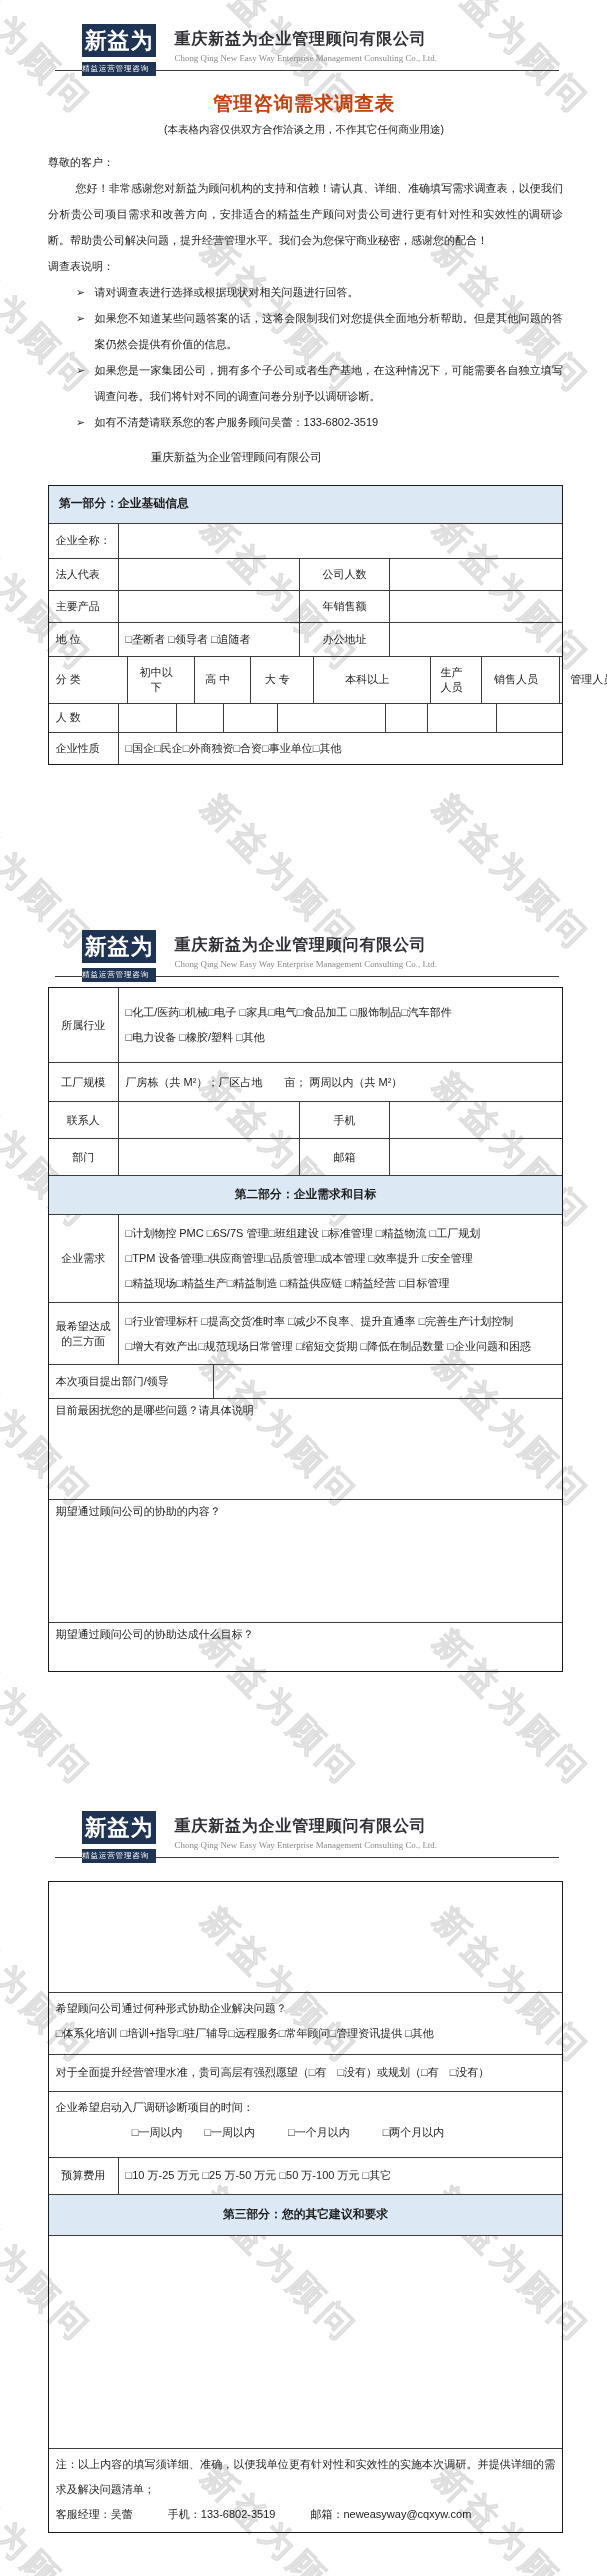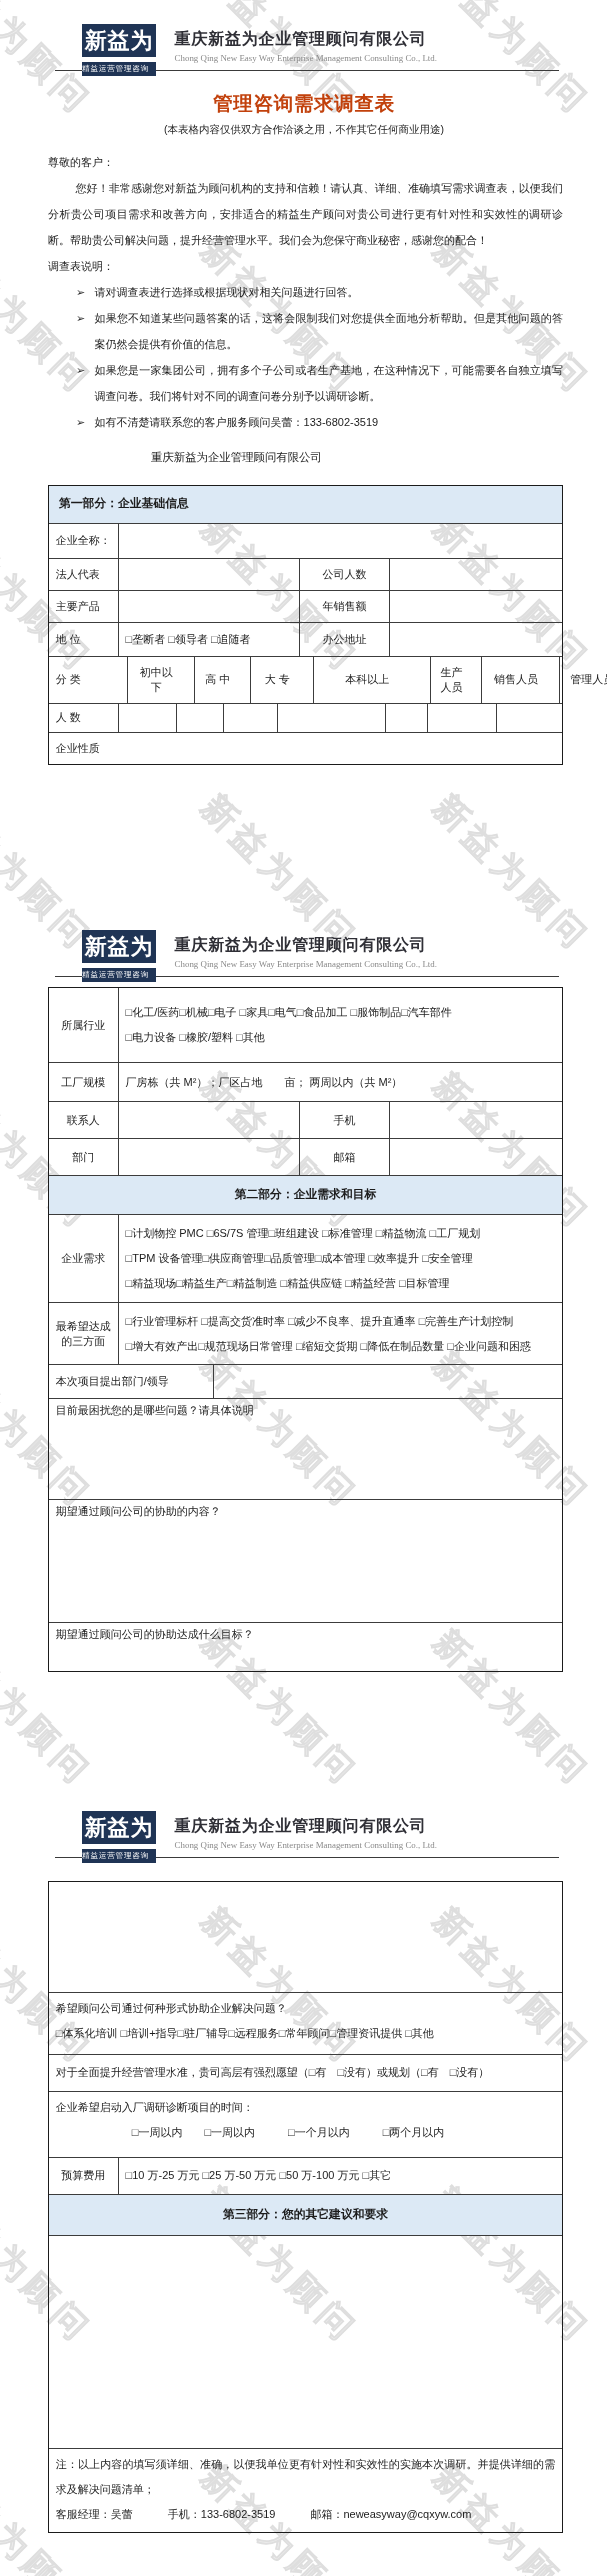--- a/index.html
+++ b/index.html
@@ -199,20 +199,21 @@
       <div class="td e2"></div>
       <div class="td e3"></div>
       <div class="td e4"></div>
       <div class="td e5"></div>
       <div class="td e6"></div>
       <div class="td e7"></div>
       <div class="td e8"></div>
     </div>
     <div class="tr" style="height:32px;">
       <div class="td c1">企业性质</div>
+      <div class="td span234">□国企□民企□外商独资□合资□事业单位□其他</div>
     </div>
   </div>
 </div>
 
 <div class="page" id="page2">
   <div class="page-head" style="margin-top:33px;">
     <div class="head-rule"></div>
     <div class="head-flex">
       <div class="logo">
         <div class="logo-main">新益为</div>

